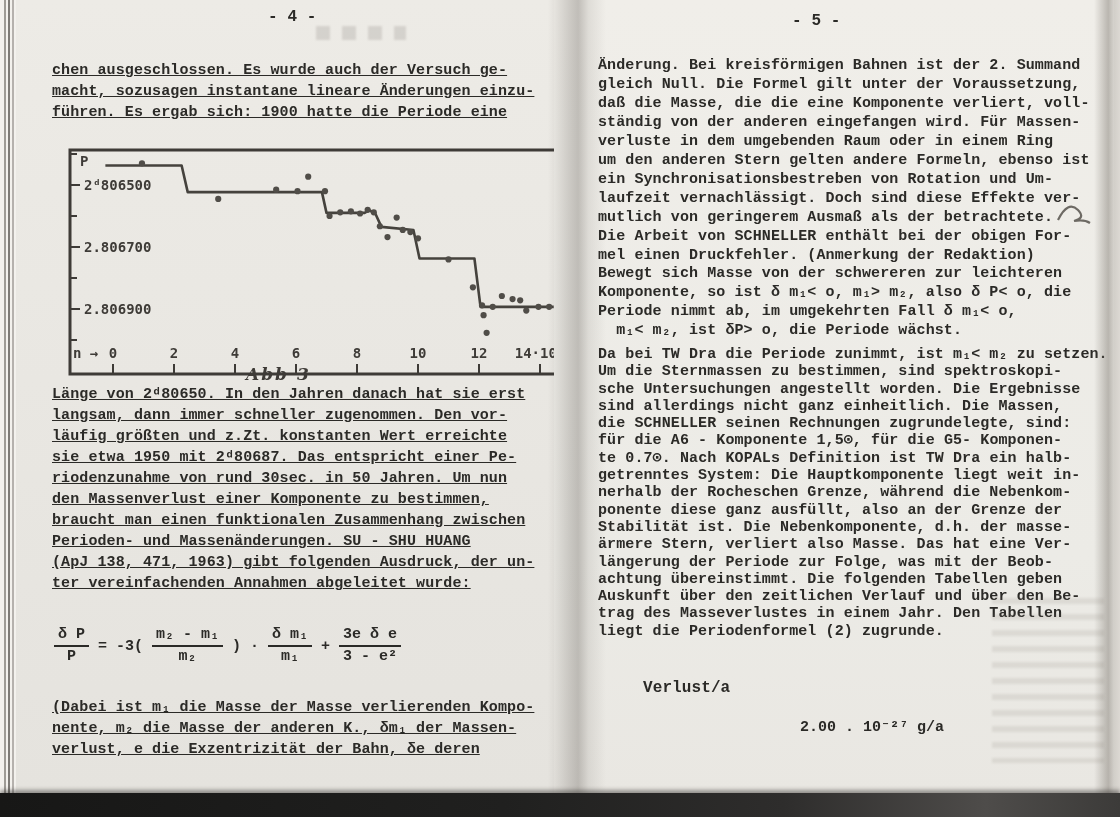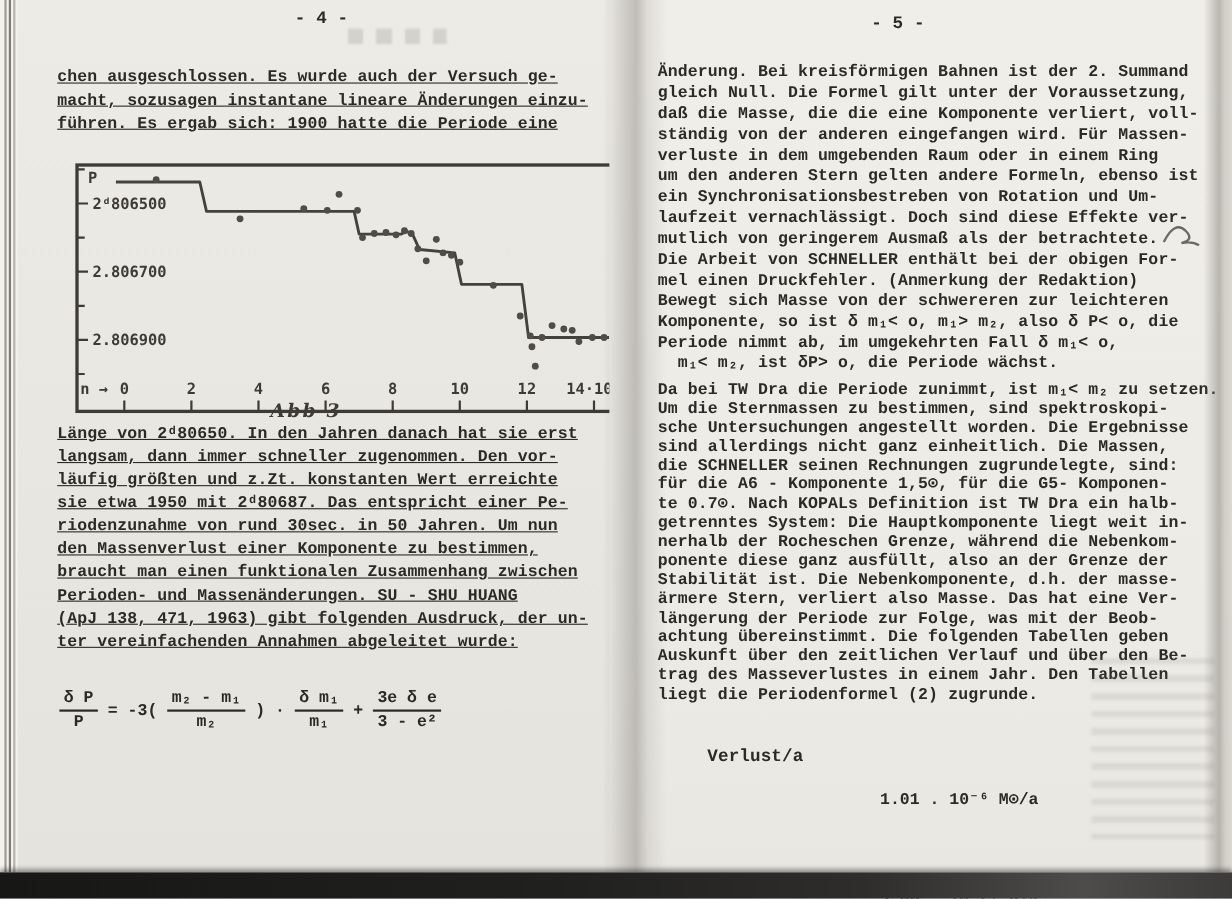--- a/index.html
+++ b/index.html
@@ -155,20 +155,23 @@
         <span class="num">δ m₁</span>
         <span class="den">m₁</span>
       </span>
       <span>+</span>
       <span class="frac">
         <span class="num">3e δ e</span>
         <span class="den">3 - e²</span>
       </span>
     </div>
 
+    <div class="para tw" style="left:36px;top:697px;">(Dabei ist m₁ die Masse der Masse verlierenden Kompo-
+nente, m₂ die Masse der anderen K., δm₁ der Massen-
+verlust, e die Exzentrizität der Bahn, δe deren</div>
   </div>
 
   <div class="page-right">
     <div class="pageno tw" style="left:238px;top:12px;position:absolute;">- 5 -</div>
   </div>
 
   <div class="para-r tw" style="left:598px;top:56px;">Änderung. Bei kreisförmigen Bahnen ist der 2. Summand
 gleich Null. Die Formel gilt unter der Voraussetzung,
 daß die Masse, die die eine Komponente verliert, voll-
 ständig von der anderen eingefangen wird. Für Massen-
@@ -198,21 +201,20 @@
 Stabilität ist. Die Nebenkomponente, d.h. der masse-
 ärmere Stern, verliert also Masse. Das hat eine Ver-
 längerung der Periode zur Folge, was mit der Beob-
 achtung übereinstimmt. Die folgenden Tabellen geben
 Auskunft über den zeitlichen Verlauf und über den Be-
 trag des Masseverlustes in einem Jahr. Den Tabellen
 liegt die Periodenformel (2) zugrunde.</div>
 
   <div class="loss-label tw">Verlust/a</div>
   <div class="loss-values">
-    <div>1.01 . 10⁻⁶ M⊙/a</div>
     <div>2.00 . 10⁻²⁷ g/a</div>
     
   </div>
 
   <div class="gutter-shadow"></div>
   <div class="edge-left">
     <i style="left:4px;"></i>
     <i style="left:8px;opacity:.75;"></i>
     <i style="left:12px;opacity:.4;"></i>
   </div>

